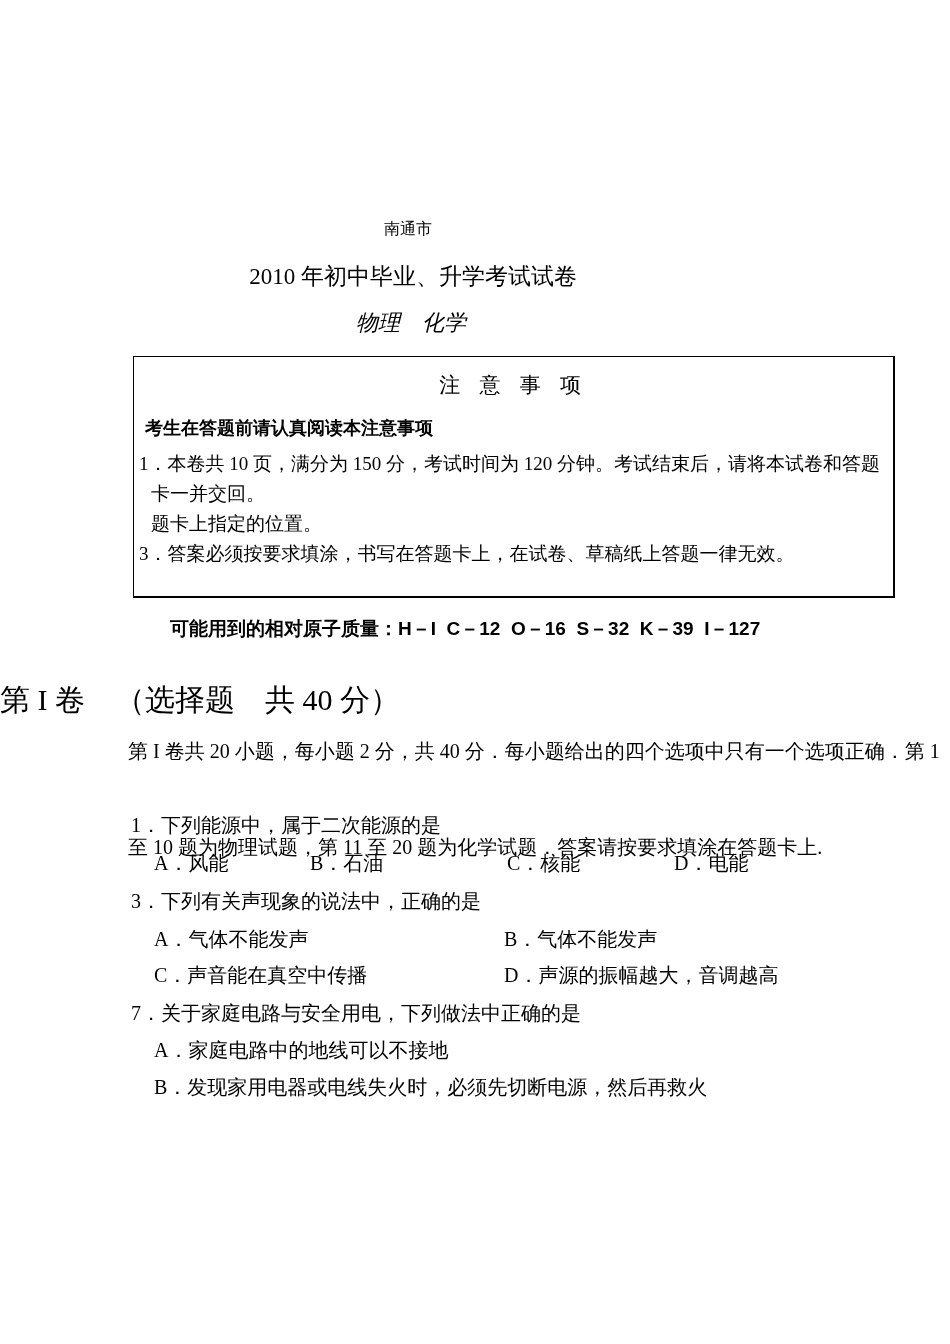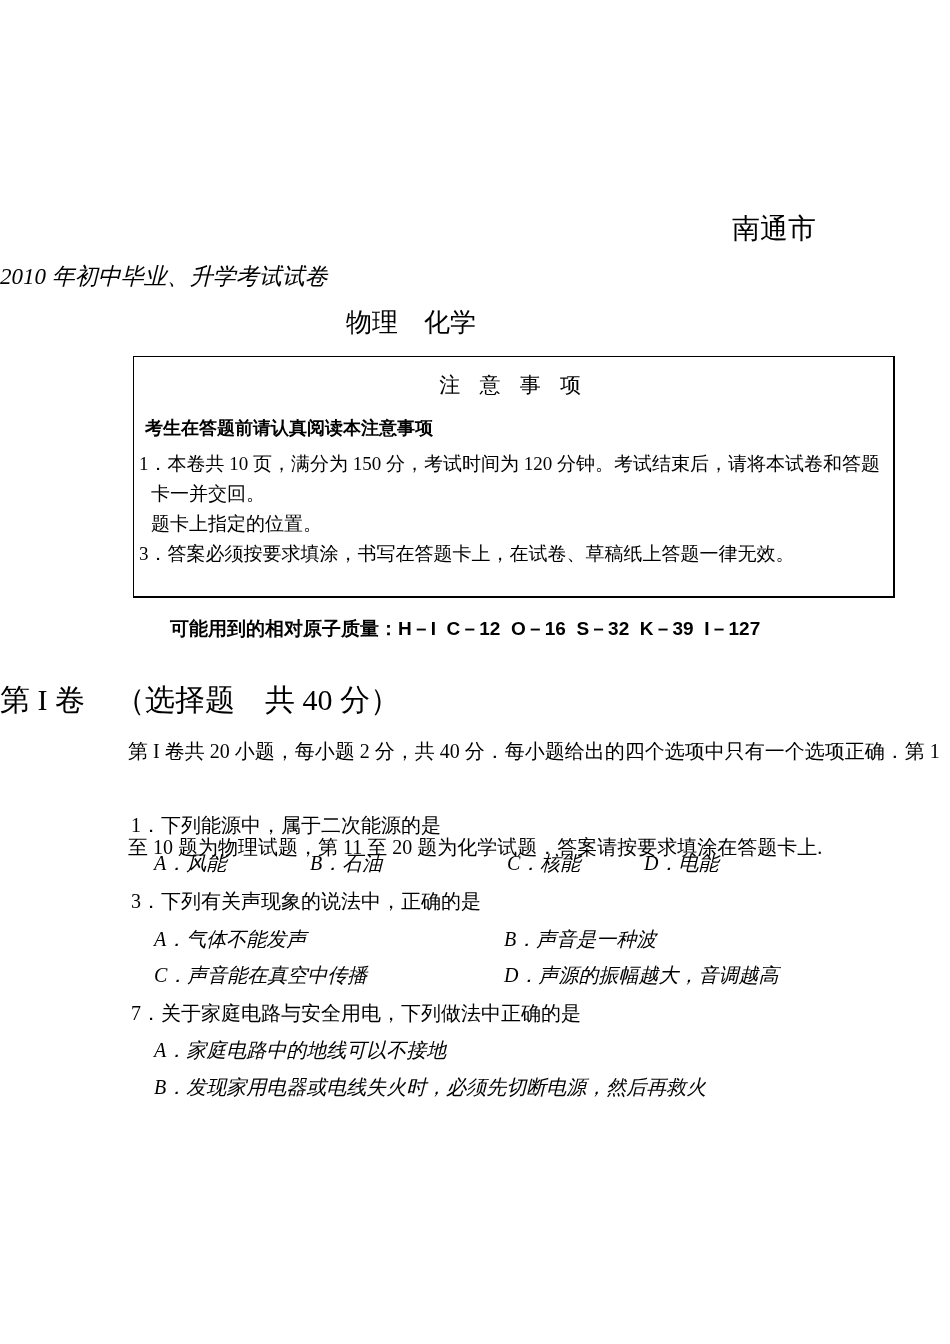--- a/index.html
+++ b/index.html
@@ -5,23 +5,23 @@
   html, body { margin: 0; padding: 0; }
   body {
     width: 950px; height: 1344px;
     background: #ffffff; color: #000000;
     font-family: "Liberation Serif", serif;
     position: relative; overflow: hidden;
   }
   .page { position: absolute; inset: 0; }
   .abs { position: absolute; white-space: nowrap; line-height: 26px; font-size: 20px; }
 
-  .city { top: 216px; left: 0; width: 816px; text-align: right; font-size: 28px; }
-  .title { top: 264px; left: 0; width: 826px; font-size: 23px; font-style: italic; }
-  .subjects { top: 310px; left: 0; width: 822px; text-align: center; font-size: 26px; }
+  .city { top: 216px; left: 0; width: 816px; text-align: center; font-size: 16px; }
+  .title { top: 264px; left: 0; width: 826px; text-align: center; font-size: 23px; }
+  .subjects { top: 310px; left: 0; width: 822px; text-align: center; font-size: 22px; font-style: italic; }
 
   .notice-box {
     position: absolute; top: 356px; left: 133px;
     width: 762px; height: 242px;
     border: 1px solid #000;
     border-right-width: 2px; border-bottom-width: 2px;
     box-sizing: border-box;
   }
   .notice-header {
     margin-top: 14px; text-align: center;
@@ -46,21 +46,21 @@
 
   .part-heading {
     top: 682px; left: 0; width: 950px; text-align: left;
     font-size: 30px; font-weight: normal; line-height: 36px;
   }
 
   .intro1 { top: 738px; left: 128px; }
   .intro2 { top: 798px; left: 128px; margin-top: 36px; }
 
   .qline { left: 131px; }
-  .orow { left: 128px; width: 700px; height: 26px; font-style: italic; }
+  .orow { left: 128px; width: 700px; height: 26px; }
   .opt { position: absolute; top: 0; white-space: nowrap; }
 </style>
 </head>
 <body>
 
 <div class="page">
 
   <div class="abs city">南通市</div>
   <div class="abs title">2010 年初中毕业、升学考试试卷</div>
   <div class="abs subjects">物理　化学</div>
@@ -81,27 +81,27 @@
   <div class="abs part-heading">第 I 卷　（选择题　共 40 分）</div>
 
   <div class="abs intro1">第 I 卷共 20 小题，每小题 2 分，共 40 分．每小题给出的四个选项中只有一个选项正确．第 1</div>
   <div class="abs intro2">至 10 题为物理试题，第 11 至 20 题为化学试题．答案请按要求填涂在答题卡上.</div>
 
   <div class="abs qline" style="top:812px">1．下列能源中，属于二次能源的是</div>
   <div class="abs orow" style="top:850px">
     <span class="opt" style="left:26px">A．风能</span>
     <span class="opt" style="left:182px">B．石油</span>
     <span class="opt" style="left:379px">C．核能</span>
-    <span class="opt" style="left:516px">D．电能</span>
+    <span class="opt" style="left:546px">D．电能</span>
   </div>
 
   <div class="abs qline" style="top:888px">3．下列有关声现象的说法中，正确的是</div>
   <div class="abs orow" style="top:926px">
     <span class="opt" style="left:26px">A．气体不能发声</span>
-    <span class="opt" style="left:376px">B．声音是一种波</span>
+    <span class="opt" style="left:376px">B．气体不能发声</span>
   </div>
   <div class="abs orow" style="top:962px">
     <span class="opt" style="left:26px">C．声音能在真空中传播</span>
     <span class="opt" style="left:376px">D．声源的振幅越大，音调越高</span>
   </div>
 
   <div class="abs qline" style="top:1000px">7．关于家庭电路与安全用电，下列做法中正确的是</div>
   <div class="abs orow" style="top:1037px">
     <span class="opt" style="left:26px">A．家庭电路中的地线可以不接地</span>
   </div>

